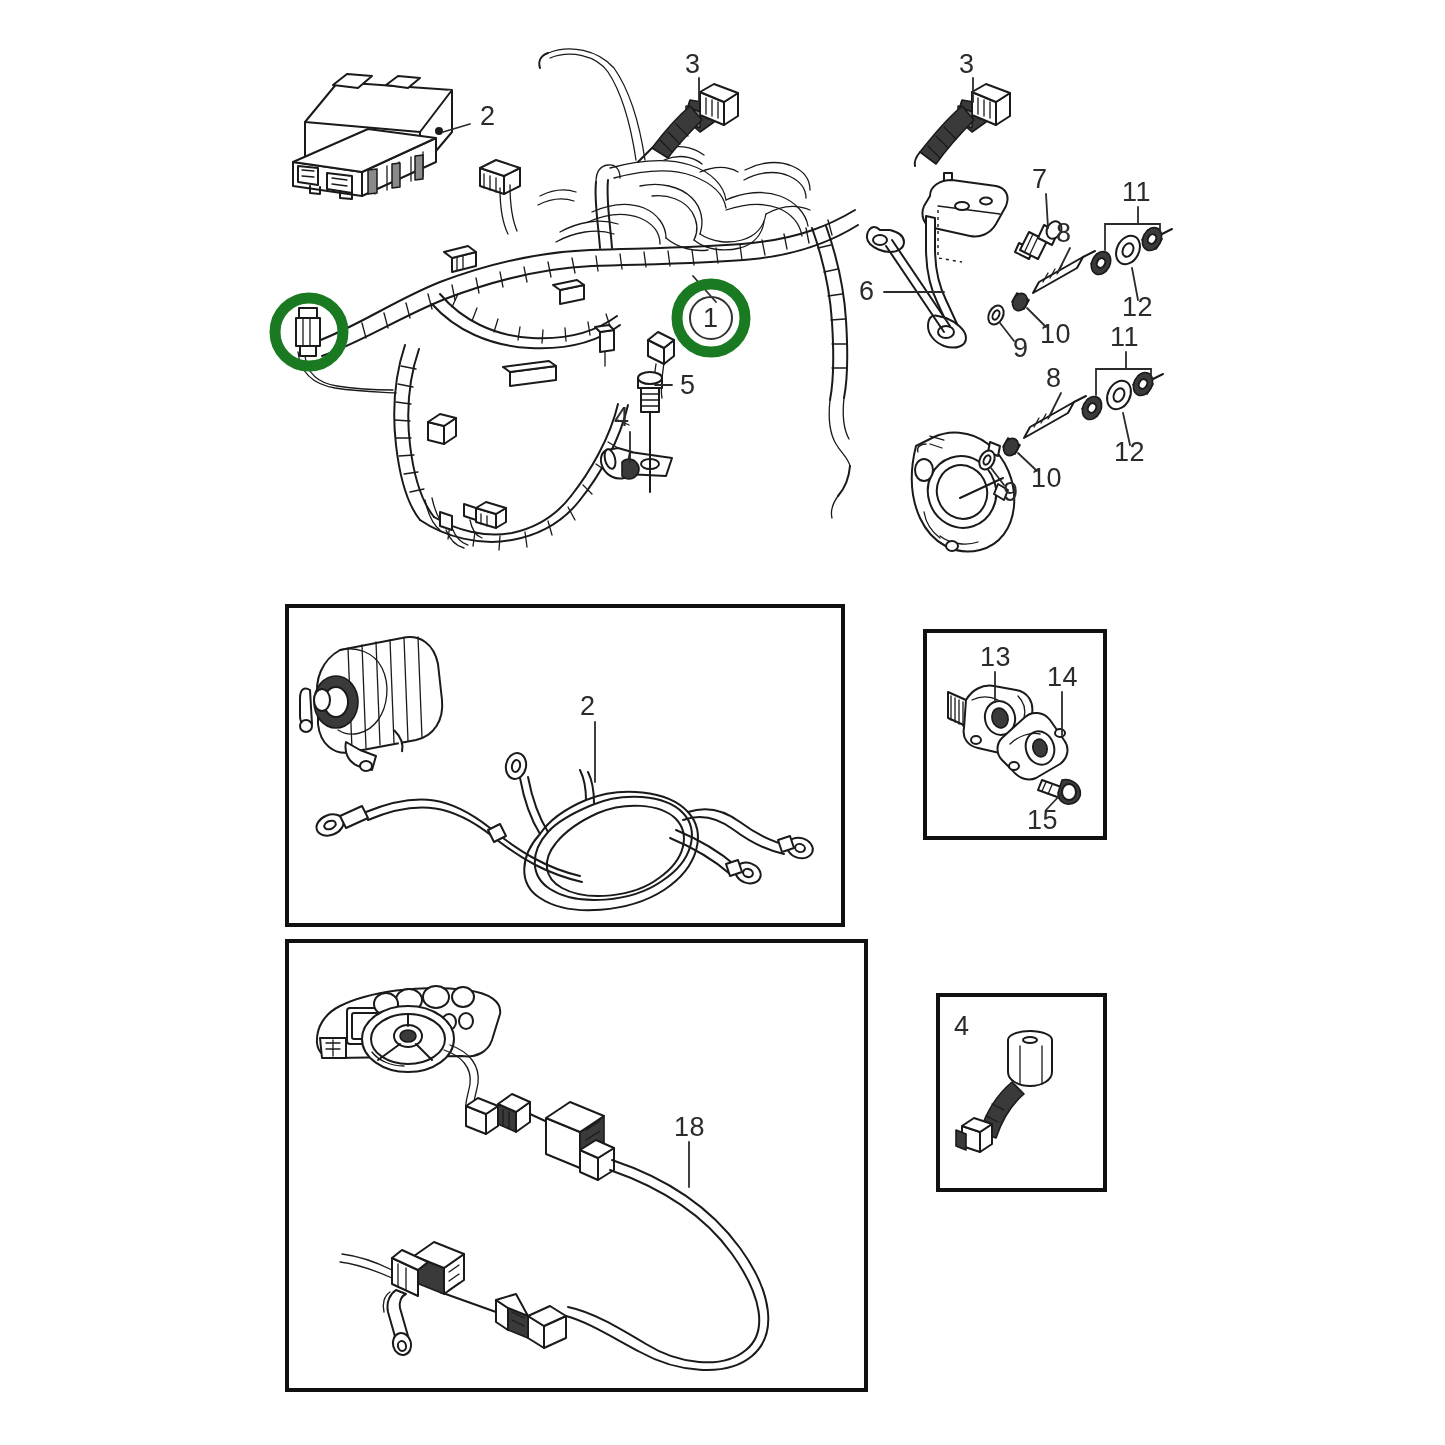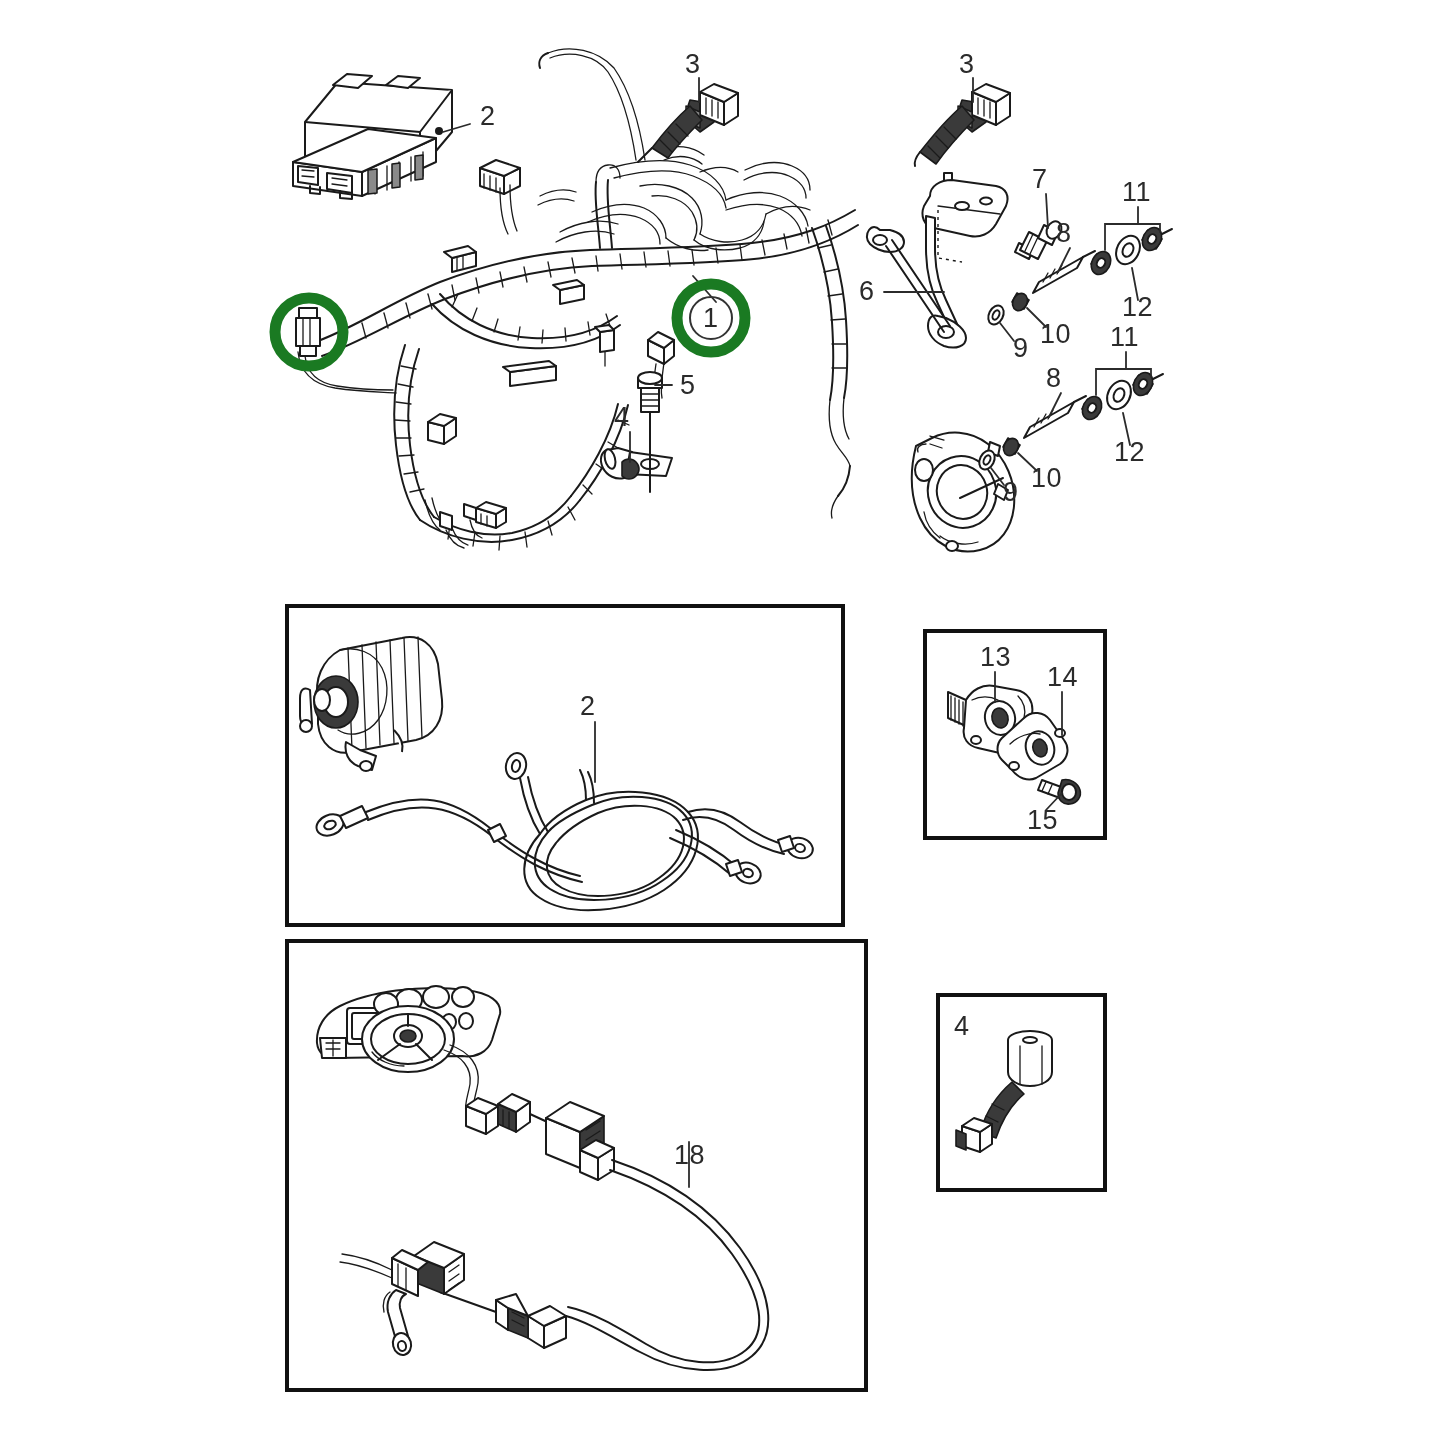--- a/index.html
+++ b/index.html
@@ -594,15 +594,15 @@
 <div class="lbl" style="left:1031px;top:465px;">10</div>
 <div class="lbl" style="left:1122px;top:179px;">11</div>
 <div class="lbl" style="left:1110px;top:324px;">11</div>
 <div class="lbl" style="left:1122px;top:294px;">12</div>
 <div class="lbl" style="left:1114px;top:439px;">12</div>
 <div class="lbl" style="left:980px;top:644px;">13</div>
 <div class="lbl" style="left:1047px;top:664px;">14</div>
 <div class="lbl" style="left:1027px;top:807px;">15</div>
 <div class="lbl" style="left:954px;top:1013px;">4</div>
 <div class="lbl" style="left:580px;top:693px;">2</div>
-<div class="lbl" style="left:674px;top:1114px;margin-top:28px;">18</div>
+<div class="lbl" style="left:674px;top:1114px;">18</div>
 
 </div>
 
 </body></html>

